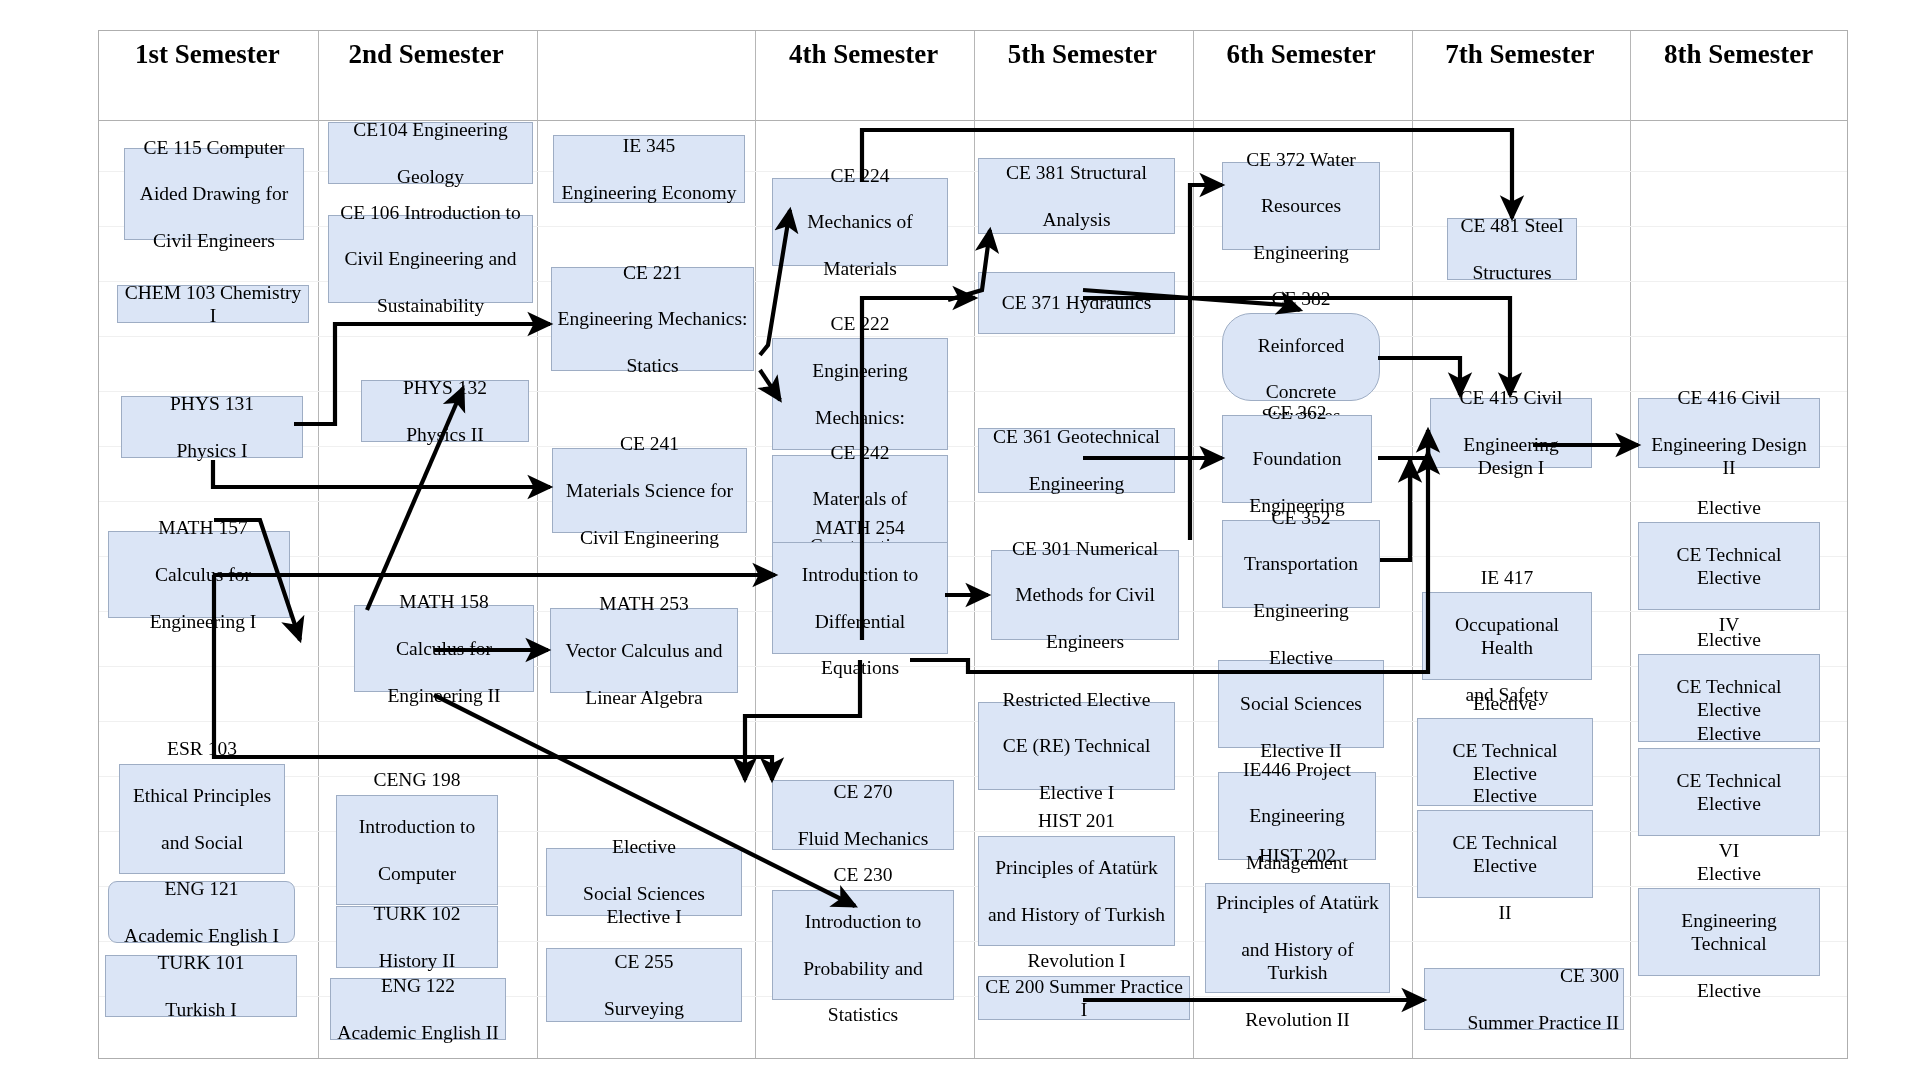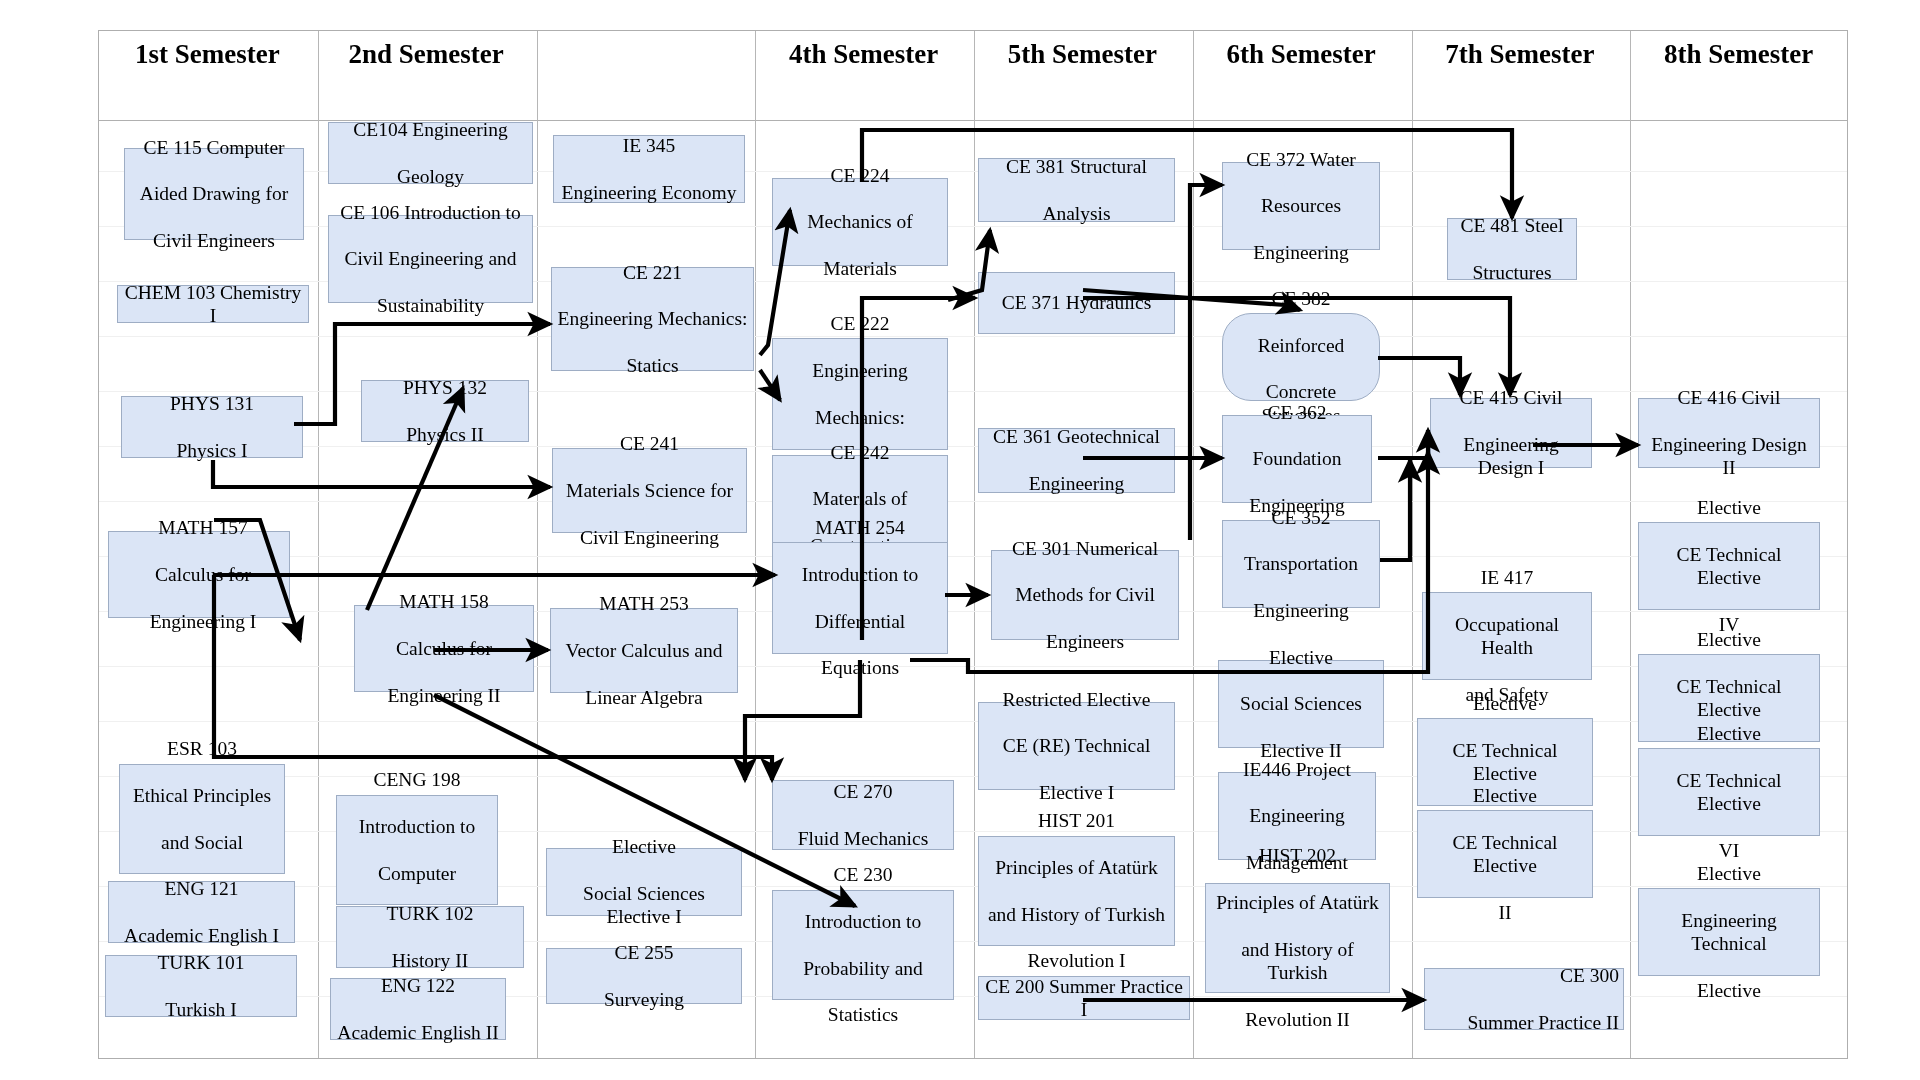--- a/index.html
+++ b/index.html
@@ -188,21 +188,21 @@
 </div>
 <div class="course" style="left:121px; top:396px; width:182px; height:62px;">
   <span><span>PHYS 131</span><br><span>Physics I</span></span>
 </div>
 <div class="course" style="left:108px; top:531px; width:182px; height:87px;padding-left:12px;">
   <span><span>MATH 157</span><br><span>Calculus for</span><br><span>Engineering I</span></span>
 </div>
 <div class="course" style="left:119px; top:764px; width:166px; height:110px;">
   <span><span>ESR 103</span><br><span>Ethical Principles</span><br><span>and Social</span><br><span>Responsibility</span></span>
 </div>
-<div class="course" style="left:108px; top:881px; width:187px; height:62px;">
+<div class="course" style="left:108px; top:881px; width:187px; height:62px;border-radius:9px;">
   <span><span>ENG 121</span><br><span>Academic English I</span></span>
 </div>
 <div class="course" style="left:105px; top:955px; width:192px; height:62px;">
   <span><span>TURK 101</span><br><span>Turkish I</span></span>
 </div>
 
 <div class="course" style="left:328px; top:122px; width:205px; height:62px;">
   <span><span>CE104 Engineering</span><br><span>Geology</span></span>
 </div>
 <div class="course" style="left:328px; top:215px; width:205px; height:88px;">
@@ -210,21 +210,21 @@
 </div>
 <div class="course" style="left:361px; top:380px; width:168px; height:62px;">
   <span><span>PHYS 132</span><br><span>Physics II</span></span>
 </div>
 <div class="course" style="left:354px; top:605px; width:180px; height:87px;">
   <span><span>MATH 158</span><br><span>Calculus for</span><br><span>Engineering II</span></span>
 </div>
 <div class="course" style="left:336px; top:787px; width:162px; height:110px;margin-top:8px;">
   <span><span>CENG 198</span><br><span>Introduction to</span><br><span>Computer</span><br><span>Programming</span></span>
 </div>
-<div class="course" style="left:336px; top:906px; width:188px; height:62px;">
+<div class="course" style="left:336px; top:906px; width:162px; height:62px;">
   <span><span>TURK 102</span><br><span>History II</span></span>
 </div>
 <div class="course" style="left:330px; top:978px; width:176px; height:62px;">
   <span><span>ENG 122</span><br><span>Academic English II</span></span>
 </div>
 
 <div class="course" style="left:553px; top:135px; width:192px; height:68px;">
   <span><span>IE 345</span><br><span>Engineering Economy</span></span>
 </div>
 <div class="course" style="left:551px; top:267px; width:203px; height:104px;">
@@ -232,21 +232,21 @@
 </div>
 <div class="course" style="left:552px; top:448px; width:195px; height:85px;">
   <span><span>CE 241</span><br><span>Materials Science for</span><br><span>Civil Engineering</span></span>
 </div>
 <div class="course" style="left:550px; top:608px; width:188px; height:85px;">
   <span><span>MATH 253</span><br><span>Vector Calculus and</span><br><span>Linear Algebra</span></span>
 </div>
 <div class="course" style="left:546px; top:848px; width:196px; height:68px;">
   <span><span>Elective</span><br><span>Social Sciences Elective I</span></span>
 </div>
-<div class="course" style="left:546px; top:948px; width:196px; height:56px;">
+<div class="course" style="left:546px; top:948px; width:196px; height:74px;">
   <span><span>CE 255</span><br><span>Surveying</span></span>
 </div>
 
 <div class="course" style="left:772px; top:178px; width:176px; height:88px;">
   <span><span>CE 224</span><br><span>Mechanics of</span><br><span>Materials</span></span>
 </div>
 <div class="course" style="left:772px; top:338px; width:176px; height:112px;">
   <span><span>CE 222</span><br><span>Engineering</span><br><span>Mechanics:</span><br><span>Dynamics</span></span>
 </div>
 <div class="course" style="left:772px; top:455px; width:176px; height:88px;">
@@ -255,21 +255,21 @@
 <div class="course" style="left:772px; top:542px; width:176px; height:112px;">
   <span><span>MATH 254</span><br><span>Introduction to</span><br><span>Differential</span><br><span>Equations</span></span>
 </div>
 <div class="course" style="left:772px; top:780px; width:182px; height:70px;">
   <span><span>CE 270</span><br><span>Fluid Mechanics</span></span>
 </div>
 <div class="course" style="left:772px; top:890px; width:182px; height:110px;">
   <span><span>CE 230</span><br><span>Introduction to</span><br><span>Probability and</span><br><span>Statistics</span></span>
 </div>
 
-<div class="course" style="left:978px; top:158px; width:197px; height:64px;">
+<div class="course" style="left:978px; top:158px; width:197px; height:76px;">
   <span><span>CE 381  Structural</span><br><span>Analysis</span></span>
 </div>
 <div class="course" style="left:978px; top:272px; width:197px; height:62px;">
   <span>
         <span>CE 371 Hydraulics</span>
       </span>
 </div>
 <div class="course" style="left:978px; top:428px; width:197px; height:65px;">
   <span><span>CE 361 Geotechnical</span><br><span>Engineering</span></span>
 </div>

